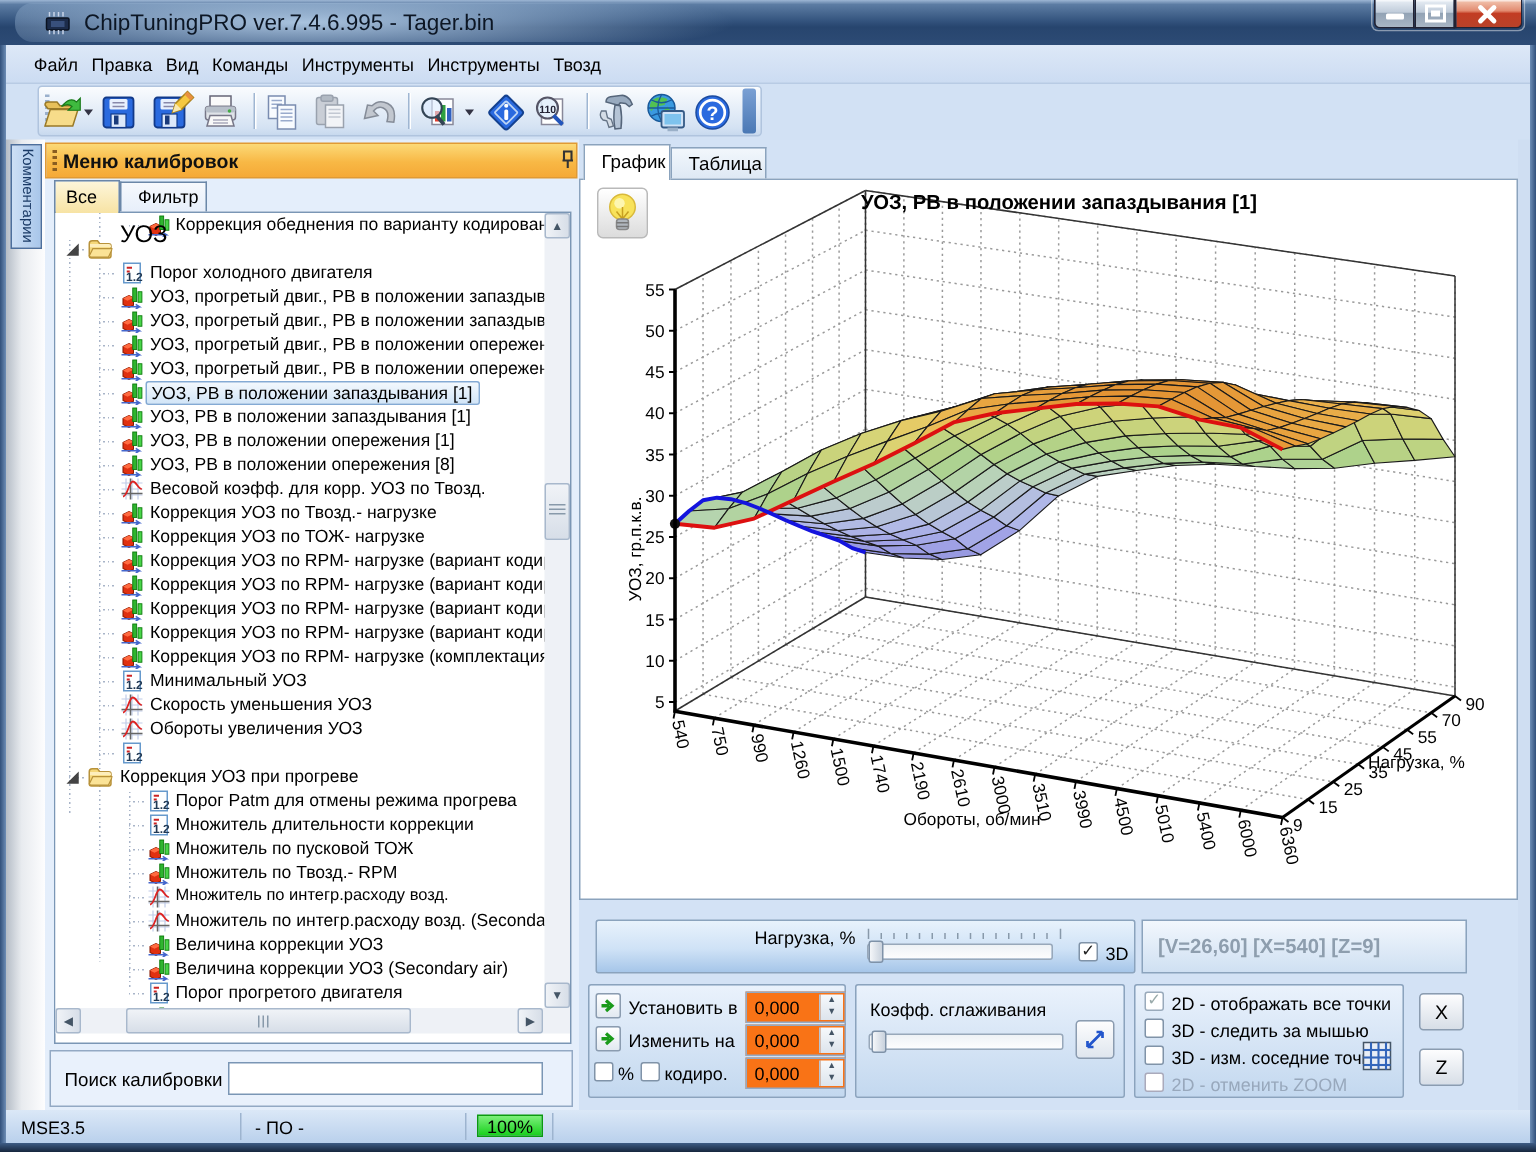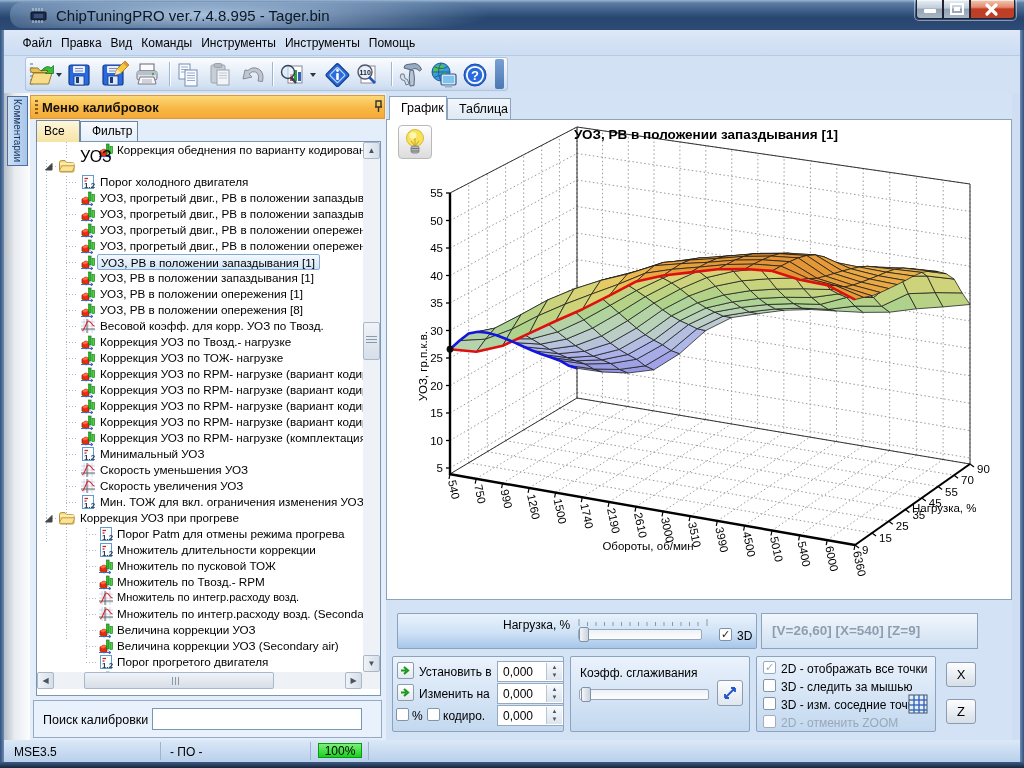--- a/index.html
+++ b/index.html
@@ -48,28 +48,28 @@
 #grp1{left:392px;width:172px}
 #grp2{left:570px;width:180px}
 #grp3{left:756px;width:180px}
 .xz{position:absolute;left:946px;width:30px;height:25px;background:linear-gradient(#fdfdfe,#d7dee7);border:1px solid #8b9cb0;border-radius:3px;font-size:13px;text-align:center;padding-top:4px}
 
 #statusbar{left:4px;top:740px;width:1016px;height:22px;background:linear-gradient(#dbe8f7,#b9d0ec)}
 #bottomedge{left:0;top:762px;width:1024px;height:6px;background:linear-gradient(#3d5c85,#16263d)}
 #ledge{left:0;top:30px;width:4px;height:738px;background:linear-gradient(90deg,#31507b,#6d8db5)}
 #redge{left:1020px;top:30px;width:4px;height:738px;background:linear-gradient(90deg,#6d8db5,#31507b)}
 .cb{position:absolute;width:13px;height:13px;background:#fff;border:1px solid #8093a8;border-radius:2px;font-size:11px;line-height:11px;text-align:center;color:#222}
-.spin{position:absolute;width:67px;height:21px;background:#ffffff;border:1px solid #93a9c4;font-size:12px;padding:3px 0 0 5px}
+.spin{position:absolute;width:67px;height:21px;background:#f97316;border:1px solid #93a9c4;font-size:12px;padding:3px 0 0 5px}
 .spin .ud{position:absolute;right:1px;top:1px;width:16px;height:17px;background:linear-gradient(#f6f9fc,#dde4ec);border-left:1px solid #b6c4d4;font-size:6px;color:#456;text-align:center;line-height:8px}
 .garr{position:absolute;width:17px;height:17px;background:linear-gradient(#fff,#e2e9f1);border:1px solid #8b9cb0;border-radius:2px}
 .lbl{position:absolute;font-size:12px;color:#000}
 </style></head><body>
 <div class="abs" id="titlebar"></div>
 <div class="abs" id="tglow"></div>
-<div class="abs" id="ttext">ChipTuningPRO ver.7.4.8.995 - Tager.bin</div>
+<div class="abs" id="ttext">ChipTuningPRO ver.7.4.6.995 - Tager.bin</div>
 <svg class="abs" id="ticon" viewBox="0 0 22 15">
     <rect x="3" y="4" width="15" height="8" rx="1" fill="#1c2c4a" stroke="#0a1220"></rect>
     <rect x="6" y="6" width="9" height="4" fill="#38507c"></rect>
     <g stroke="#c8d4e8" stroke-width="1">
       <line x1="5" y1="3" x2="5" y2="0"></line>
       <line x1="8" y1="3" x2="8" y2="0"></line>
       <line x1="11" y1="3" x2="11" y2="0"></line>
       <line x1="14" y1="3" x2="14" y2="0"></line>
       <line x1="5" y1="12" x2="5" y2="15"></line>
       <line x1="8" y1="12" x2="8" y2="15"></line>
@@ -83,21 +83,21 @@
 <div class="abs wbtn" id="bclose"></div>
 <svg class="abs" style="left:916px;top:0" width="99" height="19">
 <rect x="8" y="9" width="12" height="4" rx="1" fill="#fff"></rect>
 <rect x="35" y="4" width="12" height="10" fill="none" stroke="#fff" stroke-width="2"></rect>
     <rect x="38" y="7" width="6" height="4" fill="#fff"></rect>
 <g stroke="#fff" stroke-width="3.2" stroke-linecap="round">
       <line x1="71" y1="5" x2="80" y2="14"></line>
       <line x1="80" y1="5" x2="71" y2="14"></line>
     </g>
 </svg>
-<div class="abs" id="menubar"><span style="margin-left:14px">Файл</span><span>Правка</span><span>Вид</span><span>Команды</span><span>Инструменты</span><span>Инструменты</span><span>Помощь</span></div>
+<div class="abs" id="menubar"><span style="margin-left:14px">Файл</span><span>Правка</span><span>Вид</span><span>Команды</span><span>Инструменты</span><span>Инструменты</span><span>Твозд</span></div>
 <div class="abs" id="toolrow"></div>
 <div class="abs" id="toolband"></div>
 <div class="abs" style="left:30px;top:63px;width:3px;height:22px;background:repeating-linear-gradient(#9ab0cc 0 2px,transparent 2px 4px)"></div>
 <svg class="abs" style="left:27px;top:62px" width="28" height="26" viewBox="0 0 28 26">
     <path d="M3 8 q0-2 2-2 h6 l2 2.5 h9 v2 h-17 z" fill="#e8c05a" stroke="#9a7a28" stroke-width="1"></path>
 <path d="M3 22 l3.5-11 h18.5 l-3.5 11 z" fill="#f7dc8a" stroke="#9a7a28" stroke-width="1"></path>
 <path d="M14 9 q6-7 10-3 l2.5-2.5 0 8 -8 0 2.5-2.5 q-2.5-2.5-7 0 z" fill="#3fba3f" stroke="#1a7a1a" stroke-width="0.8"></path>
   </svg>
 <svg class="abs" style="left:55px;top:72px" width="8" height="6">
     <path d="M1 1 L7 1 L4 5 z" fill="#334"></path>
@@ -365,26 +365,25 @@
     <div class="abs" style="left:63px;top:305px;font-size:11.7px;white-space:nowrap">Минимальный УОЗ</div>
     <div class="abs" style="left:29px;top:328px;width:12px;height:1px;background:repeating-linear-gradient(90deg,#a8b4c8 0 1px,transparent 1px 3px)"></div>
     <svg class="abs" style="left:43px;top:320px" width="16" height="16" viewBox="0 0 16 16">
       <use href="#i-curve"></use>
     </svg>
     <div class="abs" style="left:63px;top:321px;font-size:11.7px;white-space:nowrap">Скорость уменьшения УОЗ</div>
     <div class="abs" style="left:29px;top:344px;width:12px;height:1px;background:repeating-linear-gradient(90deg,#a8b4c8 0 1px,transparent 1px 3px)"></div>
     <svg class="abs" style="left:43px;top:336px" width="16" height="16" viewBox="0 0 16 16">
       <use href="#i-curve"></use>
     </svg>
-    <div class="abs" style="left:63px;top:337px;font-size:11.7px;white-space:nowrap">Скорость увеличения УОЗ</div>
+    <div class="abs" style="left:63px;top:337px;font-size:11.7px;white-space:nowrap">Обороты увеличения УОЗ</div>
     <div class="abs" style="left:29px;top:360px;width:12px;height:1px;background:repeating-linear-gradient(90deg,#a8b4c8 0 1px,transparent 1px 3px)"></div>
     <svg class="abs" style="left:43px;top:352px" width="16" height="16" viewBox="0 0 16 16">
       <use href="#i-num"></use>
     </svg>
-    <div class="abs" style="left:63px;top:353px;font-size:11.7px;white-space:nowrap">Мин. ТОЖ для вкл. ограничения изменения УОЗ</div>
     <div class="abs" style="left:9px;top:376px;width:10px;height:1px;background:repeating-linear-gradient(90deg,#a8b4c8 0 1px,transparent 1px 3px)"></div>
     <svg class="abs" style="left:7px;top:372px" width="9" height="9">
       <path d="M1.5 8 L8 8 L8 1.5 z" fill="#444" stroke="#444"></path>
     </svg>
     <svg class="abs" style="left:21px;top:368px" width="17" height="16" viewBox="0 0 17 16">
       <use href="#i-folder"></use>
     </svg>
     <div class="abs" style="left:43px;top:369px;font-size:11.7px;white-space:nowrap">Коррекция УОЗ при прогреве</div>
     <div class="abs" style="left:49px;top:392px;width:10px;height:1px;background:repeating-linear-gradient(90deg,#a8b4c8 0 1px,transparent 1px 3px)"></div>
     <svg class="abs" style="left:61px;top:384px" width="16" height="16" viewBox="0 0 16 16">

